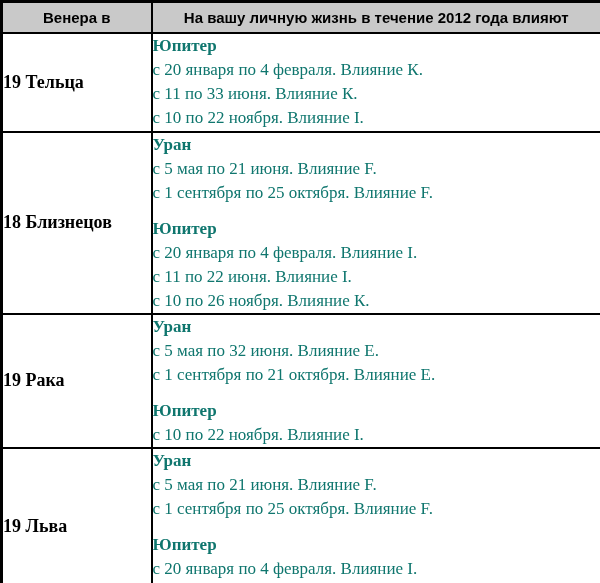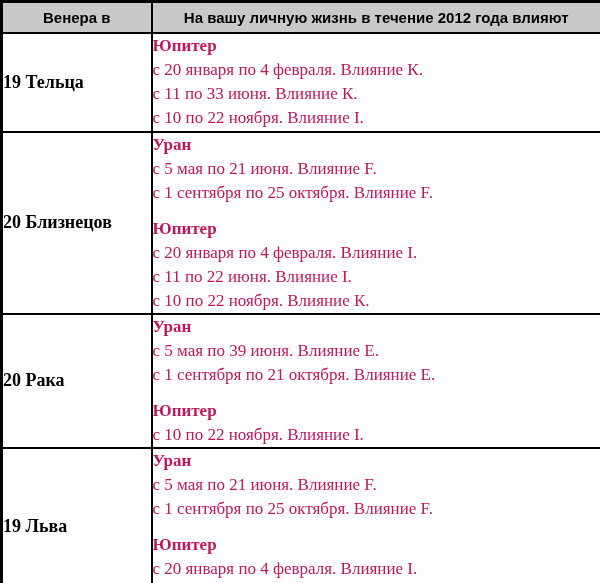--- a/index.html
+++ b/index.html
@@ -46,21 +46,21 @@
     font-family: "Liberation Serif", serif;
     font-weight: bold;
     font-size: 18px;
     color: #000000;
     padding-left: 12px;
     text-align: left;
   }
   td.influence-cell {
     font-family: "Liberation Serif", serif;
     font-size: 17px;
-    color: #be185d;
+    color: #0f766e;
     padding: 8px 8px 8px 12px;
     vertical-align: middle;
     margin-top: 24px;
   }
   .planet-group { margin: 0; }
   .planet-group + .planet-group { margin-top: 12px; }
   .planet-name {
     font-weight: bold;
     line-height: 24px;
   }
@@ -97,42 +97,42 @@
           <div class="planet-group">
             <div class="planet-name">Юпитер</div>
             <div class="influence-line">с 20 января по 4 февраля. Влияние К.</div>
             <div class="influence-line">с 11 по 33 июня. Влияние К.</div>
             <div class="influence-line">с 10 по 22 ноября. Влияние I.</div>
           </div>
         </td>
       </tr>
 
       <tr class="row-gemini">
-        <td class="sign-cell">20 Близнецов</td>
+        <td class="sign-cell">18 Близнецов</td>
         <td class="influence-cell">
           <div class="planet-group">
             <div class="planet-name">Уран</div>
             <div class="influence-line">с 5 мая по 21 июня. Влияние F.</div>
             <div class="influence-line">с 1 сентября по 25 октября. Влияние F.</div>
           </div>
           <div class="planet-group">
             <div class="planet-name">Юпитер</div>
             <div class="influence-line">с 20 января по 4 февраля. Влияние I.</div>
             <div class="influence-line">с 11 по 22 июня. Влияние I.</div>
-            <div class="influence-line">с 10 по 22 ноября. Влияние К.</div>
+            <div class="influence-line">с 10 по 26 ноября. Влияние К.</div>
           </div>
         </td>
       </tr>
 
       <tr class="row-cancer">
-        <td class="sign-cell">20 Рака</td>
+        <td class="sign-cell">19 Рака</td>
         <td class="influence-cell">
           <div class="planet-group">
             <div class="planet-name">Уран</div>
-            <div class="influence-line">с 5 мая по 39 июня. Влияние Е.</div>
+            <div class="influence-line">с 5 мая по 32 июня. Влияние Е.</div>
             <div class="influence-line">с 1 сентября по 21 октября. Влияние Е.</div>
           </div>
           <div class="planet-group">
             <div class="planet-name">Юпитер</div>
             <div class="influence-line">с 10 по 22 ноября. Влияние I.</div>
           </div>
         </td>
       </tr>
 
       <tr class="row-leo">

